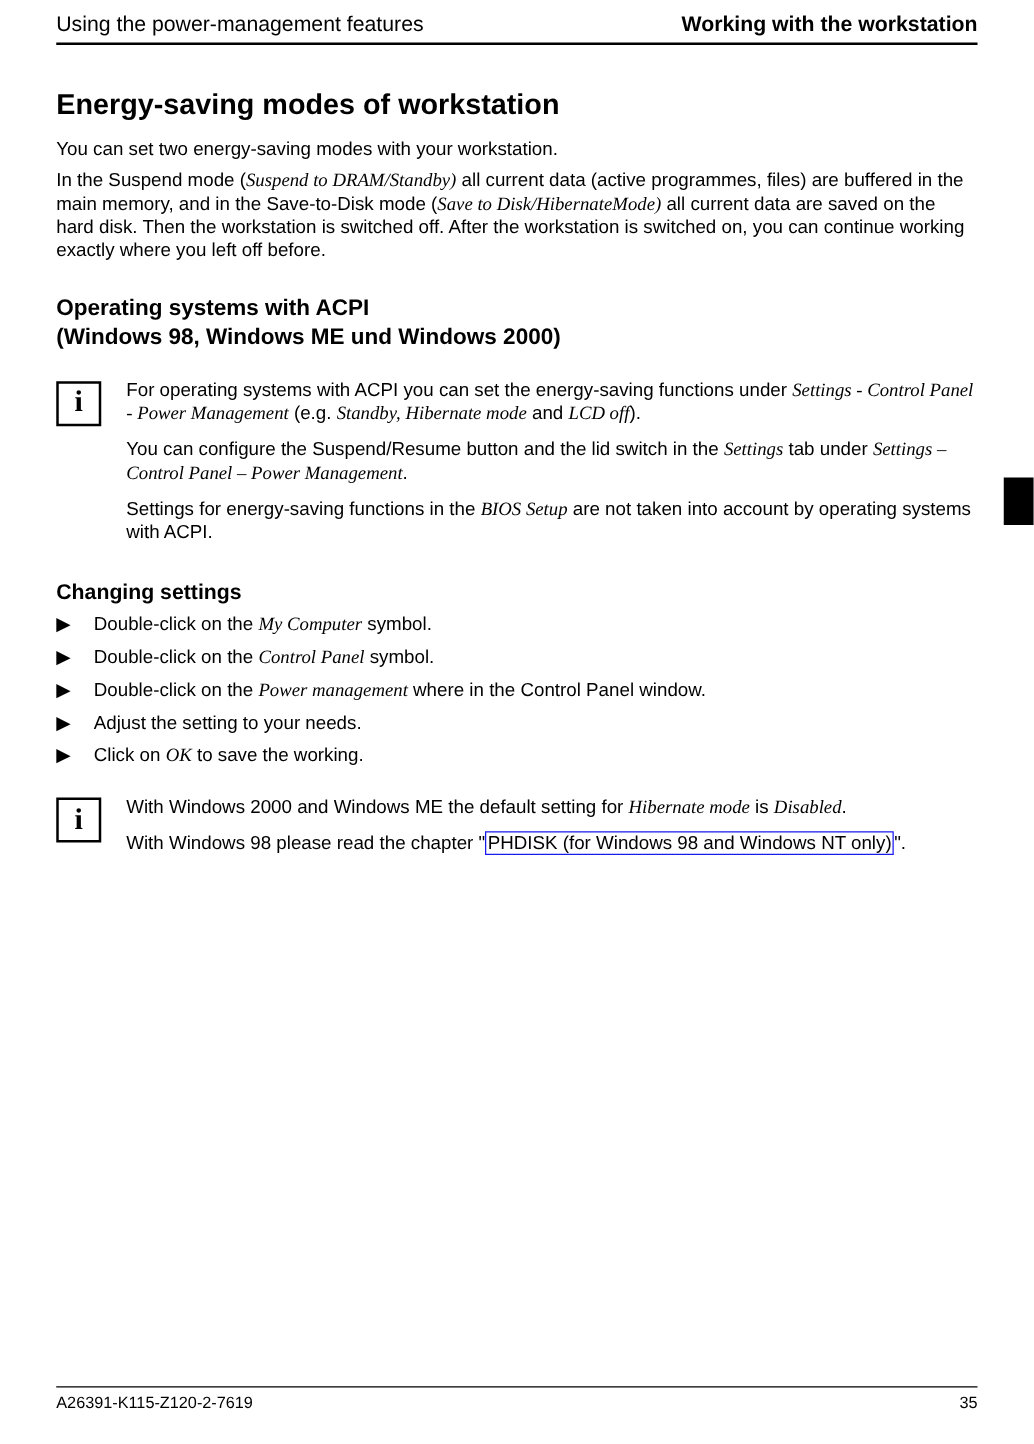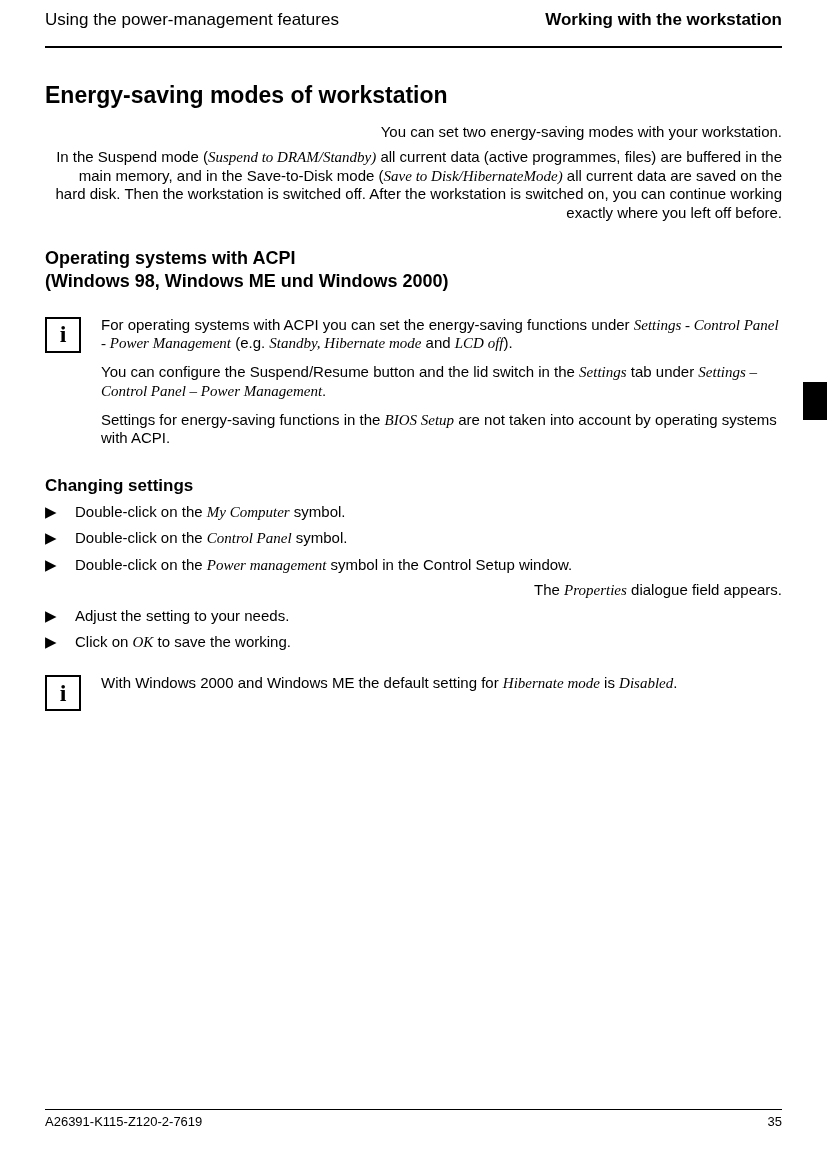--- a/index.html
+++ b/index.html
@@ -15,35 +15,34 @@
   .page {
     padding: 10px 45px 0 45px;
     box-sizing: border-box;
     position: relative;
     height: 100%;
   }
   .header {
     display: flex;
     justify-content: space-between;
     font-size: 17px;
-    padding-bottom: 16px;
+    padding-bottom: 4px;
     border-bottom: 2px solid #000;
   }
   .header-left { font-weight: normal; }
   .header-right { font-weight: bold; }
   h1.section {
     font-size: 23px;
     font-weight: bold;
     margin: 34px 0 14px 0;
   }
   p.body {
     font-size: 15px;
     line-height: 1.25;
     margin: 6px 0;
-    text-align: right;
   }
   .serif-i { font-family: 'Times New Roman', Times, serif; font-style: italic; }
   h2.sub {
     font-size: 18px;
     font-weight: bold;
     margin: 24px 0 4px 0;
     line-height: 1.3;
   }
   .info-block {
     display: flex;
@@ -161,47 +160,47 @@
   </div>
   <div class="step">
     <span class="step-marker">▶</span>
     <span>
       <span>Double-click on the </span><span class="serif-i">Control Panel</span><span> symbol.</span>
     </span>
   </div>
   <div class="step">
     <span class="step-marker">▶</span>
     <span>
-      <span>Double-click on the </span><span class="serif-i">Power management</span><span> symbol in the Control Setup window.</span>
-    </span>
-  </div>
-
-  <p class="body">
-    <span>The </span><span class="serif-i">Properties</span><span> dialogue field appears.</span>
-  </p>
+      <span>Double-click on the </span><span class="serif-i">Power management</span><span> where in the Control Panel window.</span>
+    </span>
+  </div>
+
 
   <div class="step">
     <span class="step-marker">▶</span>
     <span>Adjust the setting to your needs.</span>
   </div>
   <div class="step">
     <span class="step-marker">▶</span>
     <span>
       <span>Click on </span><span class="serif-i">OK</span><span> to save the working.</span>
     </span>
   </div>
 
   <div class="info-block">
     <div class="info-icon">
         <span>i</span>
       </div>
     <div class="info-text">
       <p>
         <span>With Windows 2000 and Windows ME the default setting for </span><span class="serif-i">Hibernate mode</span><span> is </span><span class="serif-i">Disabled</span><span>.</span>
       </p>
+      <p>
+        <span>With Windows 98 please read the chapter "</span><span class="link-ref">PHDISK (for Windows 98 and Windows NT only)</span><span>".</span>
+      </p>
     </div>
   </div>
 
 
   <div class="footer">
     <span>A26391-K115-Z120-2-7619</span>
     <span>35</span>
   </div>
 </div>
 

